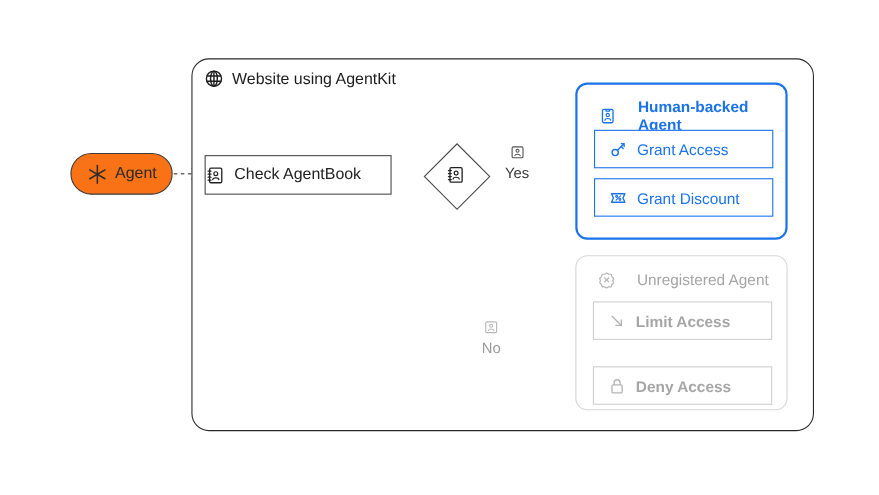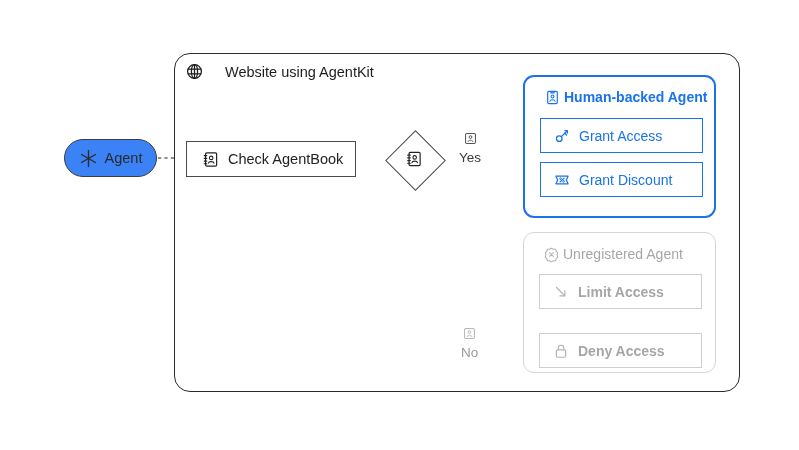--- a/index.html
+++ b/index.html
@@ -13,63 +13,63 @@
   .svglayer{position:absolute;left:0;top:0;width:799px;height:450px;pointer-events:none;}
 
   
   .node{position:absolute;box-sizing:border-box;display:flex;align-items:center;}
   .node .ico{flex:0 0 auto;display:flex;align-items:center;justify-content:center;}
   .node .lbl{white-space:nowrap;}
 
   
   #start-node{
     left:64px;top:139px;width:93px;height:38px;
-    border:1.4px solid #3c3c3c;border-radius:19px;background:#3b82f6;
+    border:1.4px solid #3c3c3c;border-radius:19px;background:#f97316;
     justify-content:center;gap:7px;align-items:center;
   }
   #start-node .lbl{font-size:14.5px;color:#2b2b2b;}
 
   
   #container{
     position:absolute;left:174px;top:53px;width:566px;height:339px;
     box-sizing:border-box;border:1.6px solid #2a2a2a;border-radius:16px;background:#fff;
   }
   #container-title{
-    position:absolute;left:186px;top:63px;display:flex;align-items:center;gap:22px;
+    position:absolute;left:186px;top:63px;display:flex;align-items:center;gap:8px;
   }
   #container-title .lbl{font-size:14.5px;color:#1d1d1d;font-weight:400;}
 
   
   #process-node{
     left:186px;top:141px;width:170px;height:36px;
-    border:1.4px solid #4a4a4a;background:#fff;gap:9px;padding-left:15px;
+    border:1.4px solid #4a4a4a;background:#fff;gap:9px;
   }
   #process-node .lbl{font-size:14.5px;color:#222;}
 
   
   #decision-node{
     position:absolute;left:385px;top:130px;width:58px;height:58px;
   }
   #decision-node .dia{
     position:absolute;left:50%;top:50%;width:41px;height:41px;margin:-20.5px 0 0 -20.5px;
     border:1.4px solid #4a4a4a;background:#fff;transform:rotate(45deg);
   }
   #decision-node .ico{position:absolute;left:50%;top:50%;transform:translate(-50%,-50%);}
 
   
   .edge-label{position:absolute;display:flex;align-items:center;gap:5px;flex-direction:column;}
   .edge-label .lbl{font-size:13.5px;}
   #yes-label{left:459px;top:132px;}
   #yes-label .lbl{color:#3a3a3a;}
-  #no-label{left:461px;top:291px;margin-top:36px;}
+  #no-label{left:438px;top:291px;}
   #no-label .lbl{color:#9a9a9a;}
 
   
   .group{position:absolute;box-sizing:border-box;border-radius:11px;background:#fff;}
-  .group .ghead{display:flex;align-items:center;gap:4px;}
+  .group .ghead{display:flex;align-items:center;gap:20px;}
   .group .ghead .lbl{font-size:14px;font-weight:700;}
   .group .item{
     box-sizing:border-box;display:flex;align-items:center;gap:9px;
     height:35px;padding-left:13px;background:#fff;
   }
   .group .item .lbl{font-size:14px;}
 
   #group-human{
     left:523px;top:75px;width:193px;height:143px;
     border:2px solid #1a73e8;

